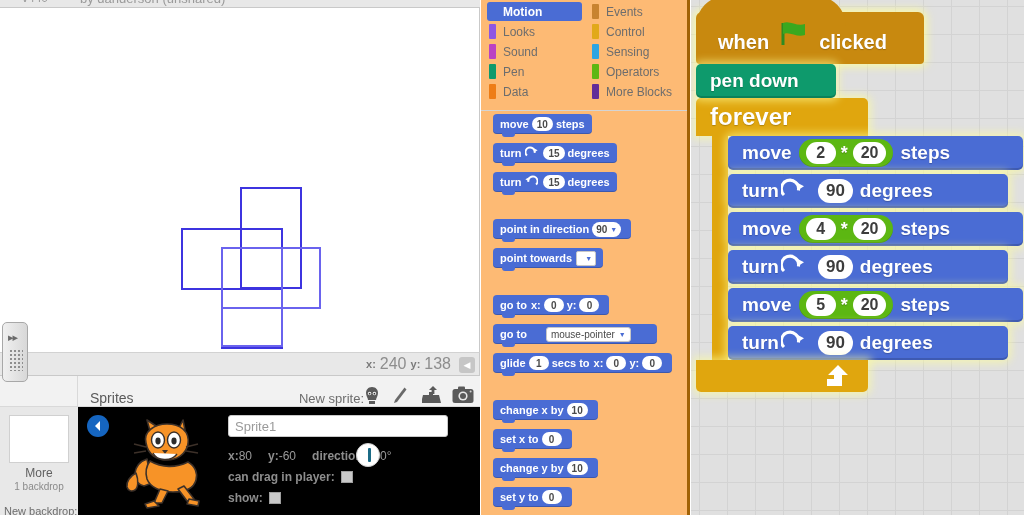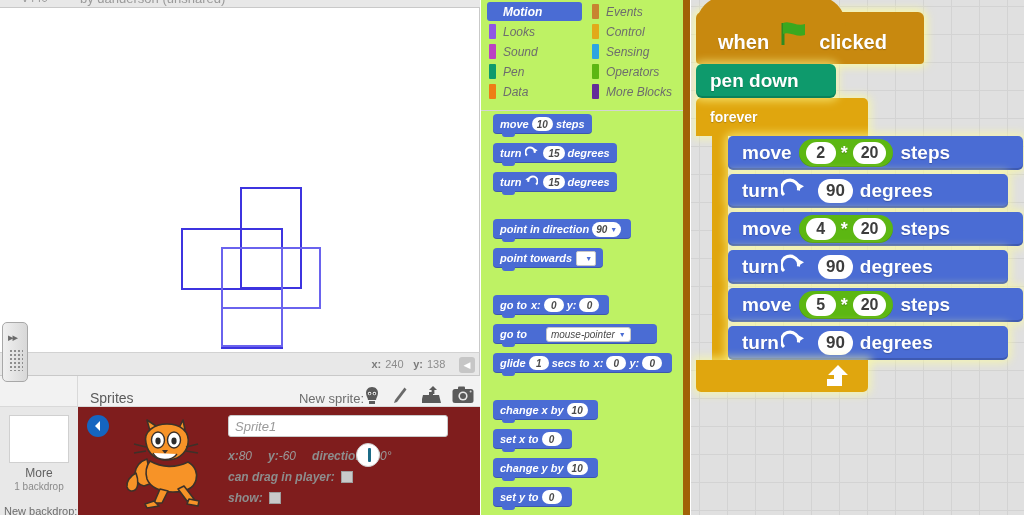--- a/index.html
+++ b/index.html
@@ -31,21 +31,21 @@
   
   .coord-bar {
     position: absolute; left: 0; top: 352px; width: 480px; height: 24px;
     background: #e8e8e8; border-top: 1px solid #d2d2d2;
     border-bottom: 1px solid #c9c9c9;
     border-right: 1px solid #c9c9c9;
     display: flex; align-items: center; justify-content: flex-end;
     padding-right: 28px; gap: 4px;
   }
   .coord-bar .lbl { font-size: 11px; font-weight: bold; color: #7a7a7a; }
-  .coord-bar .val { font-size: 11px; color: #8d8d8d; min-width: 24px; }
+  .coord-bar .val { font-size: 16px; color: #8d8d8d; min-width: 24px; }
   .coord-collapse {
     position: absolute; right: 4px; top: 4px;
     width: 16px; height: 16px; border-radius: 3px;
     background: #c6c6c6; color: #fff;
     font-size: 9px; line-height: 16px; text-align: center;
   }
 
   
   .sprite-pane {
     position: absolute; left: 0; top: 376px; width: 480px; height: 139px;
@@ -90,22 +90,21 @@
   }
   .stage-col-top {
     position: absolute; left: 0; top: 0; width: 78px; height: 31px;
     background: #f2f2f2; border-bottom: 1px solid #d9d9d9;
     border-right: 1px solid #d9d9d9;
   }
 
   
   .sprite-info {
     position: absolute; left: 78px; top: 31px; width: 402px; height: 108px;
-    background: #7f1d1d;
-    font-style: italic;
+    background: #000000;
   }
   .back-arrow {
     position: absolute; left: 9px; top: 8px; width: 22px; height: 22px;
     border-radius: 50%; background: #1565c0;
     display: flex; align-items: center; justify-content: center;
   }
   .back-arrow svg { display: block; }
   .cat-thumb { position: absolute; left: 42px; top: 6px; width: 96px; height: 96px; }
   .name-field {
     position: absolute; left: 150px; top: 8px; width: 220px; height: 22px;
@@ -143,23 +142,22 @@
   }
   .edge-handle .grip {
     position: absolute; left: 6px; top: 26px; width: 14px; height: 22px;
     background-image: radial-gradient(#8e8e8e 1px, transparent 1px);
     background-size: 4px 4px;
   }
 
   
   .palette {
     position: absolute; left: 481px; top: 0; width: 209px; height: 515px;
-    background: #bef264; border-right: 7px solid #a16207;
+    background: #fdba74; border-right: 3px solid #a16207;
     overflow: hidden;
-    font-style: italic;
   }
   .cat-grid {
     position: absolute; left: 6px; top: 2px; width: 198px;
     display: grid; grid-template-columns: 1fr 1fr; gap: 1px 8px;
   }
   .cat {
     display: flex; align-items: center; height: 19px;
     padding-left: 2px; border-radius: 3px;
   }
   .cat .swatch { width: 7px; height: 15px; border-radius: 1px; flex: 0 0 auto; }
@@ -246,30 +244,30 @@
     position: absolute; left: 0; top: -16px; width: 150px; height: 30px;
     background: #c8890f; border-radius: 70px 70px 0 0;
   }
   .hat .flag { margin: 0 10px 2px 10px; }
 
   .cmd {
     height: 34px; border-radius: 5px; padding: 0 14px;
     font-size: 19px; align-items: center;
     box-shadow: inset 0 -2px 0 rgba(0,0,0,.16), 0 0 9px 3px rgba(255,255,150,.6);
   }
-  .cmd.pen { background: #0e9a6c; width: 140px; border-radius: 6px; }
+  .cmd.pen { background: #0e9a6c; width: 140px; }
   .cmd.motion { background: #4a6cd4; }
 
   .cwrap {
     width: 172px; background: #e0a60e; border-radius: 5px 5px 0 0;
     box-shadow: 0 0 9px 3px rgba(255,255,150,.6);
   }
   .cwrap .chead {
     height: 38px; display: flex; align-items: center;
-    padding-left: 14px; font-size: 14px; color: #fff; font-weight: bold;
+    padding-left: 14px; font-size: 24px; color: #fff; font-weight: bold;
     text-shadow: 0 1px 1px rgba(0,0,0,.22);
   }
   .cbody { position: relative; margin-left: 16px; }
   .cfoot {
     position: relative; width: 172px; height: 32px; background: #e0a60e;
     border-radius: 0 0 5px 5px; margin-top: 0;
     box-shadow: 0 0 9px 3px rgba(255,255,150,.6);
   }
   .cfoot .loop-arrow {
     position: absolute; right: 18px; top: 4px;

